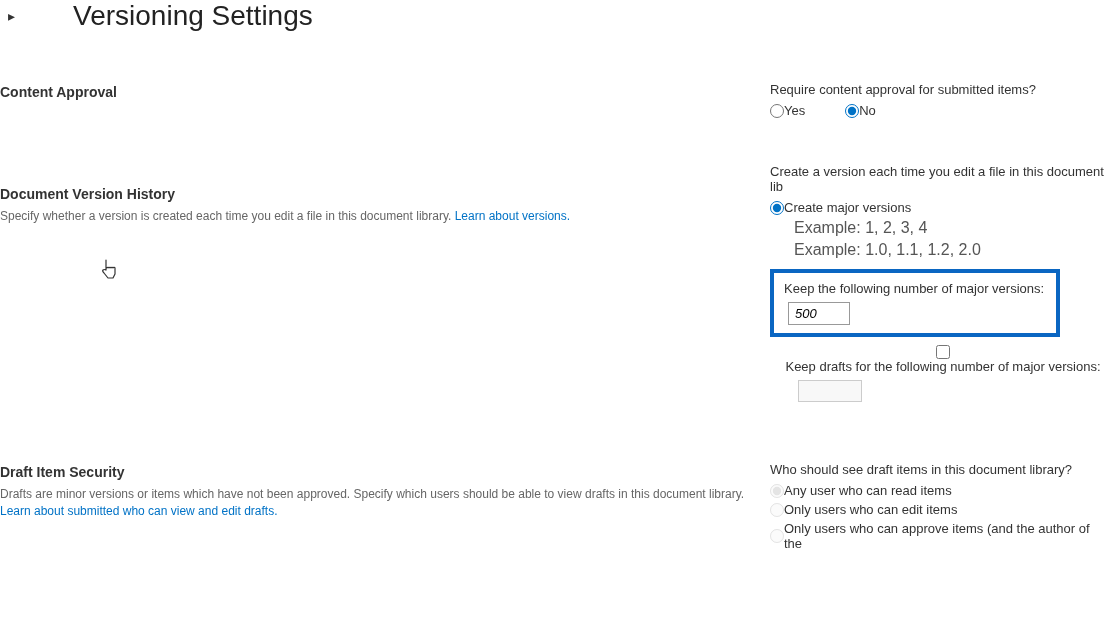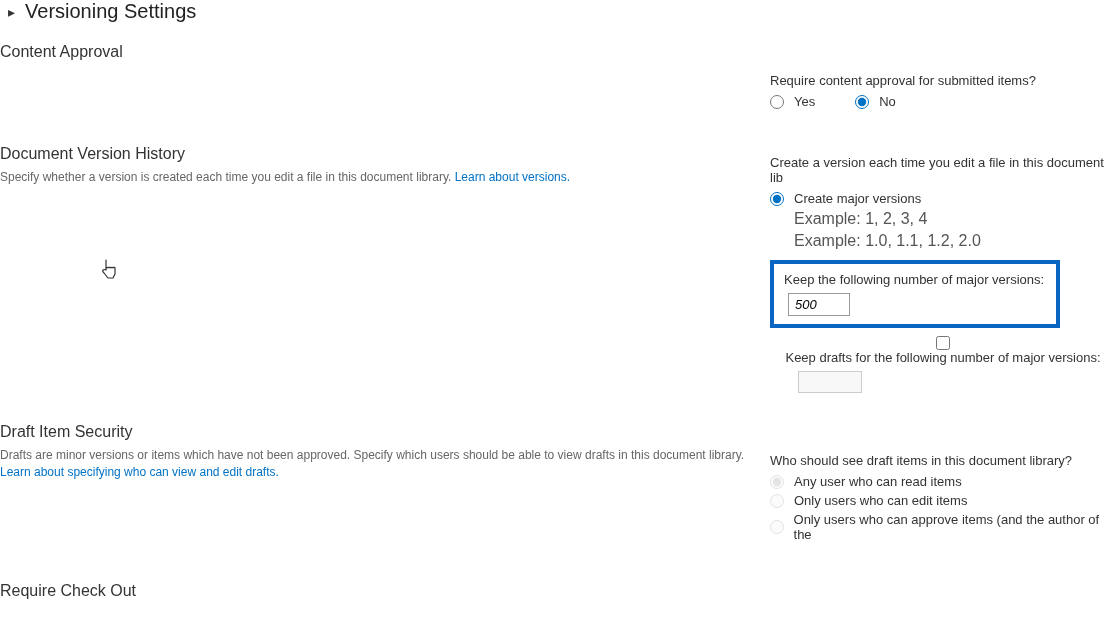--- a/index.html
+++ b/index.html
@@ -7,30 +7,30 @@
       font-family: "Segoe UI", -apple-system, Arial, sans-serif;
       font-size: 13px;
       color: #333;
       background: #fff;
       width: 1111px;
       height: 624px;
       overflow: hidden;
     }
     .page-title-row { display: flex; align-items: center; gap: 10px; padding: 0 0 20px 8px; }
     .caret { font-size: 14px; color: #333; }
-    .page-title { font-size: 20px; font-weight: 300; color: #222; }
+    .page-title { font-size: 28px; font-weight: 300; color: #222; margin-left: 48px; }
     .section { display: flex; margin-bottom: 30px; }
     .left-col { width: 770px; }
     .right-col { width: 340px; padding-top: 30px; }
-    .section-heading { font-size: 16px; color: #333; margin-bottom: 6px; font-weight: 400; }
+    .section-heading { font-size: 14px; color: #333; margin-bottom: 6px; font-weight: 700; margin-top: 32px; }
     .section-desc { font-size: 12px; color: #666; line-height: 1.4; }
     .section-desc a, .link { color: #0072c6; text-decoration: none; cursor: pointer; }
     .right-label { font-size: 13px; color: #333; margin-bottom: 6px; }
     .radio-row { display: flex; gap: 40px; align-items: center; margin-bottom: 6px; }
-    .radio-option { display: flex; align-items: center; gap: 10px; font-size: 13px; color: #333; }
+    .radio-option { display: flex; align-items: center; gap: 0; font-size: 13px; color: #333; }
     .radio-stack { margin-bottom: 10px; }
     .radio-stack .radio-option { margin-bottom: 4px; }
     .example { font-size: 16px; color: #555; margin-left: 24px; margin-bottom: 4px; }
     .highlight-box {
       border: 4px solid #0a66c2;
       padding: 8px 10px;
       margin-top: 6px;
       margin-bottom: 8px;
       width: 290px;
     }
@@ -116,21 +116,21 @@
     </div>
     <div class="ghost-input"></div>
   </div>
 </div>
 
 <div class="section" style="margin-top:20px;">
   <div class="left-col">
     <div class="section-heading">Draft Item Security</div>
     <div class="section-desc">
       <span>Drafts are minor versions or items which have not been approved. Specify which users should be able to view drafts in this document library.  </span>
-      <a href="#" class="link">Learn about specifying who can view and edit drafts.</a>
+      <a href="#" class="link">Learn about submitted who can view and edit drafts.</a>
     </div>
   </div>
   <div class="right-col">
     <div class="right-label">Who should see draft items in this document library?</div>
     <div class="radio-stack">
       <label class="radio-option">
         <input type="radio" name="draftwho" checked="" disabled="" style="">
         <span>Any user who can read items</span>
       </label>
       <label class="radio-option">

